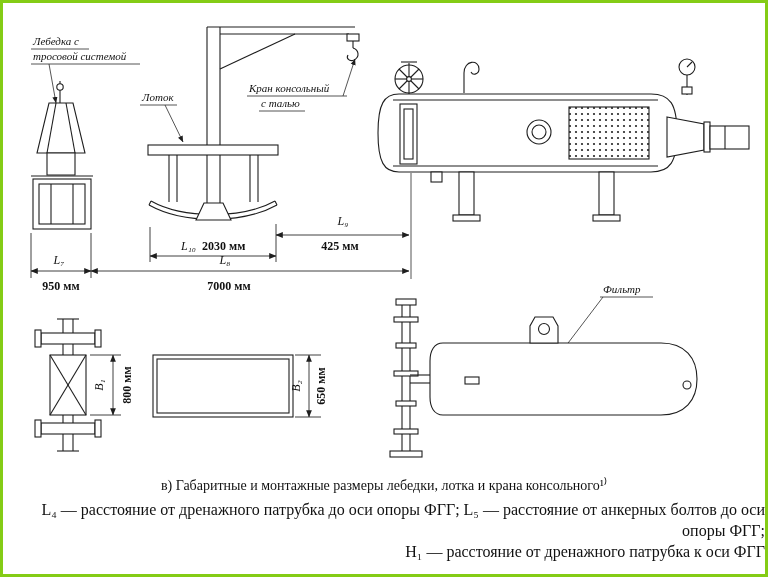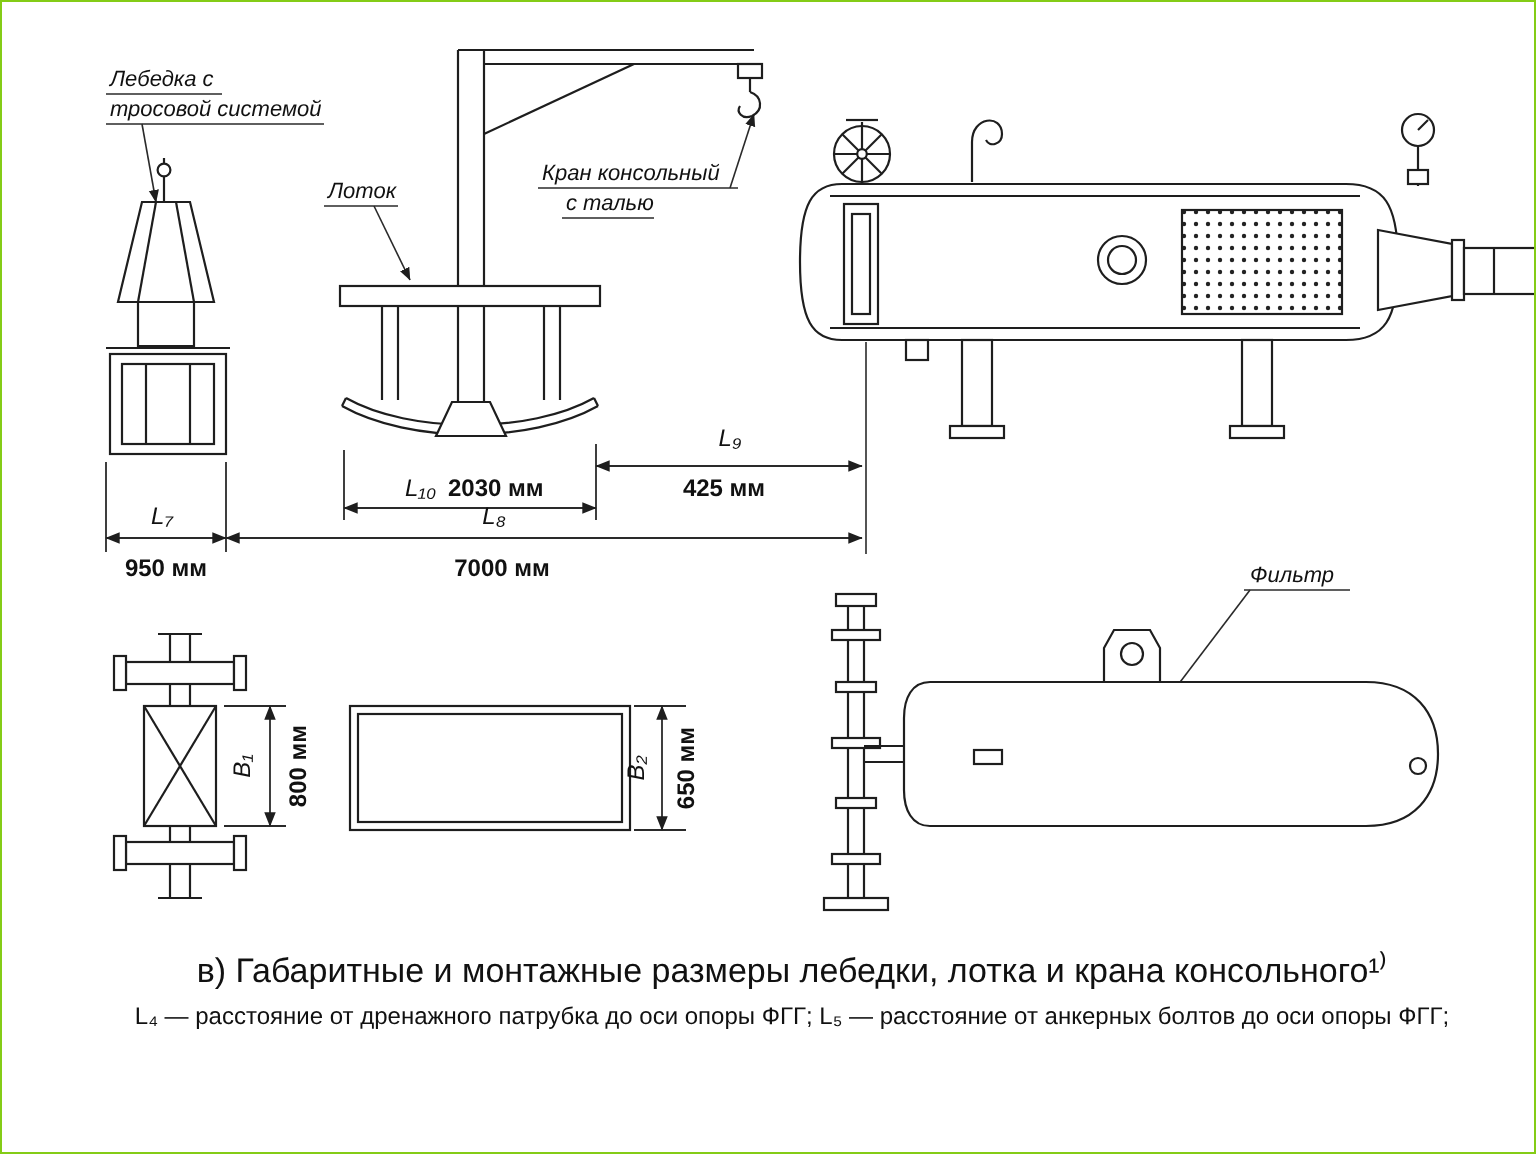--- a/index.html
+++ b/index.html
@@ -1,31 +1,31 @@
 <!DOCTYPE html>
 <html><head>
 <meta charset="utf-8">
 <style>
   html,body{margin:0;padding:0;background:#ffffff;}
   .page{
     position:relative;width:768px;height:577px;background:#fff;
-    font-family:Liberation Sans, sans-serif;color:#111;
-    overflow:hidden;border:1px solid #84cc16;box-sizing:border-box;padding-left:24px;
+    font-family:Liberation Serif, serif;color:#111;
+    overflow:hidden;border:3px solid #84cc16;box-sizing:border-box;
   }
   svg{display:block;}
   .ln{stroke:#1e1e1e;stroke-width:1.1;fill:none;}
   .lnthin{stroke:#2a2a2a;stroke-width:0.8;fill:none;}
   .shape{stroke:#1e1e1e;stroke-width:1.1;fill:#ffffff;}
   .dim{stroke:#2a2a2a;stroke-width:0.9;fill:none;}
   text{fill:#111;}
   .lbl{font-style:italic;font-size:11px;}
   .dimlbl{font-style:italic;font-size:12px;}
   .dimval{font-weight:bold;font-size:12px;}
-  .caption{text-align:center;font-size:17px;margin-top:4px;}
-  .legend{margin-top:5px;text-align:center;font-size:12px;line-height:1.32;}
+  .caption{text-align:center;font-size:14px;margin-top:4px;}
+  .legend{margin-top:5px;text-align:right;font-size:16px;line-height:1.32;}
 </style>
 </head>
 <body>
 
 <div class="page">
 
 <svg width="768" height="468" viewBox="0 0 768 468">
   <defs>
     <marker id="arrE" viewBox="0 0 10 10" refX="9.5" refY="5" markerWidth="8" markerHeight="8" orient="auto-start-reverse">
       <path d="M0,1 L10,5 L0,9 z" fill="#1e1e1e"></path>
@@ -199,15 +199,16 @@
     <line class="ln" x1="407" y1="380" x2="427" y2="380"></line>
     <rect class="shape" x="462" y="374" width="14" height="7"></rect>
     <circle class="shape" cx="684" cy="382" r="4"></circle>
   </g>
 </svg>
 
 <div class="caption">в) Габаритные и монтажные размеры лебедки, лотка и крана консольного¹⁾</div>
 
 <div class="legend">
   <div>L₄ — расстояние от дренажного патрубка до оси опоры ФГГ; L₅ — расстояние от анкерных болтов до оси опоры ФГГ;</div>
+  <div>H₁ — расстояние от дренажного патрубка к оси ФГГ</div>
 </div>
 
 </div>
 
 </body></html>

